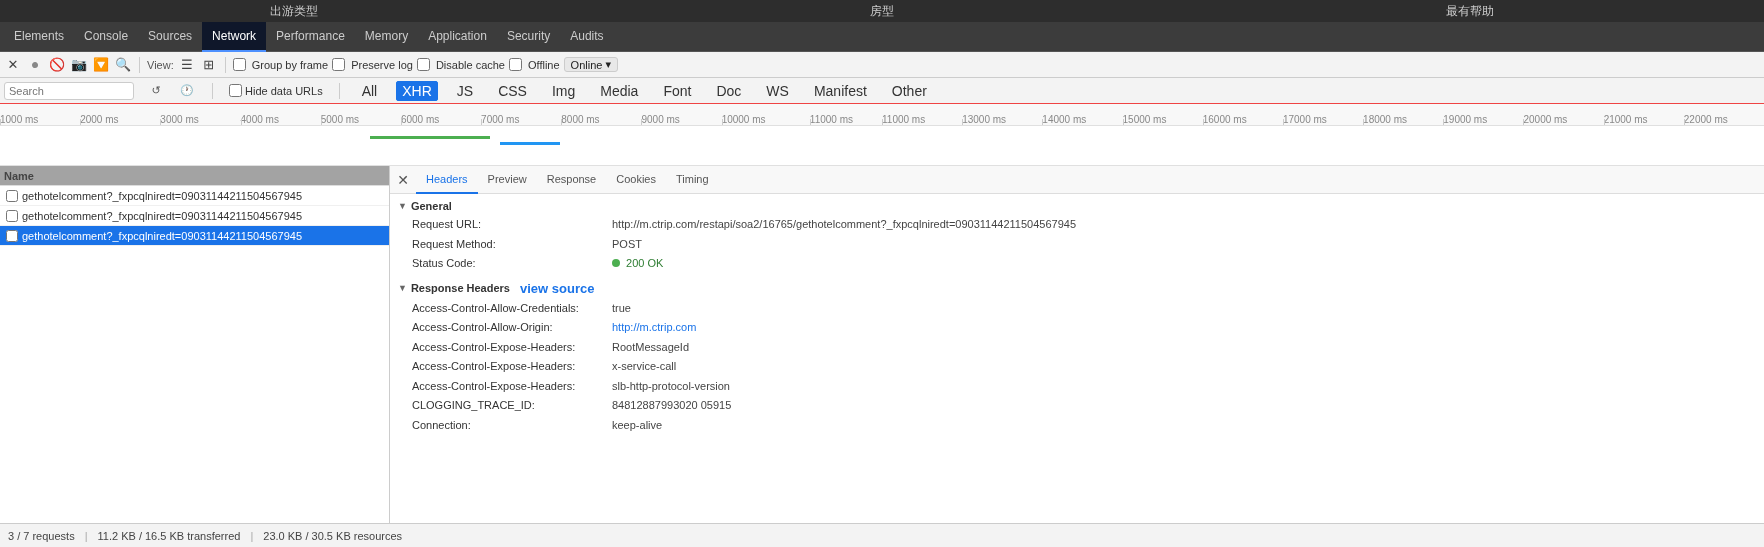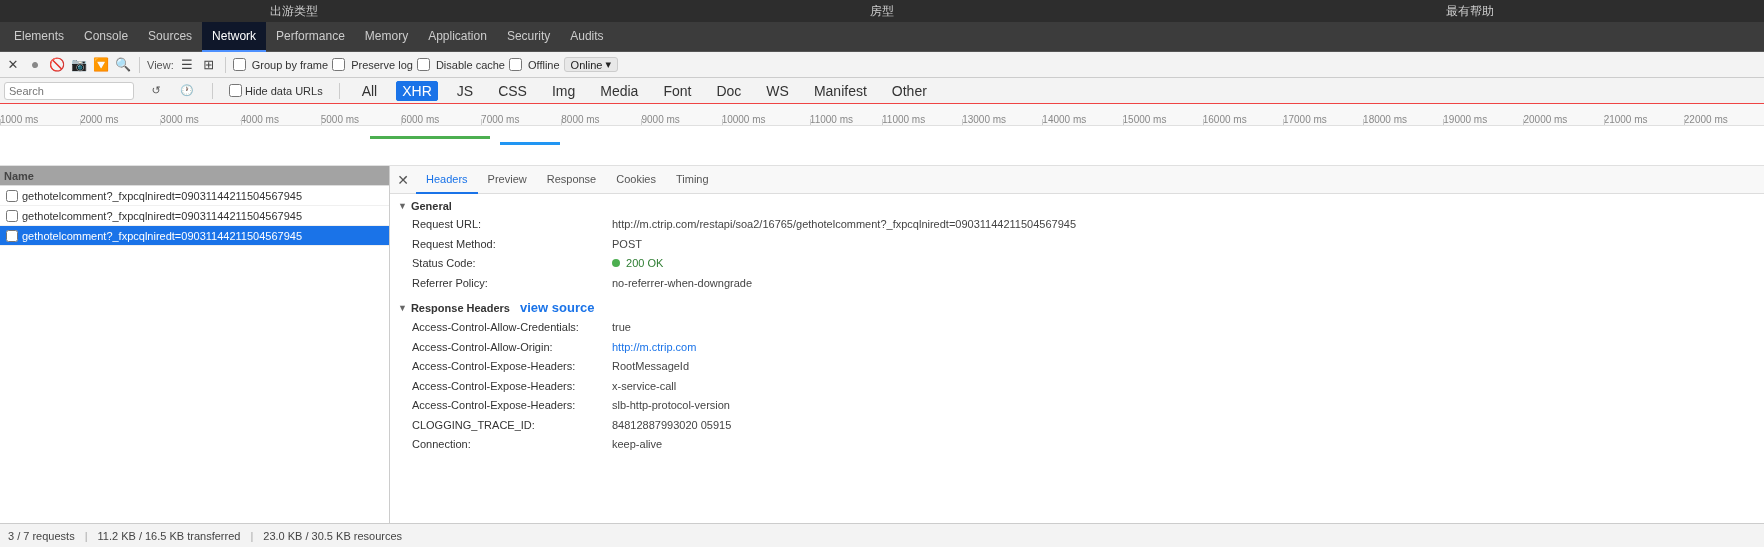--- a/index.html
+++ b/index.html
@@ -520,24 +520,20 @@
         <span class="header-key">Request Method:</span>
         <span class="header-val">POST</span>
       </div>
       <div class="header-row">
         <span class="header-key">Status Code:</span>
         <span class="header-val status-ok">
           <span class="status-dot"></span>
           <span>200 OK</span>
         </span>
       </div>
-      <div class="header-row">
-        <span class="header-key">Referrer Policy:</span>
-        <span class="header-val">no-referrer-when-downgrade</span>
-      </div>
 
       <div class="section-divider"></div>
 
       <div class="section-header">
         <span class="triangle">▼</span>
         <span>Response Headers</span>
         <a class="view-source-link">view source</a>
       </div>
       <div class="header-row">
         <span class="header-key">Access-Control-Allow-Credentials:</span>

